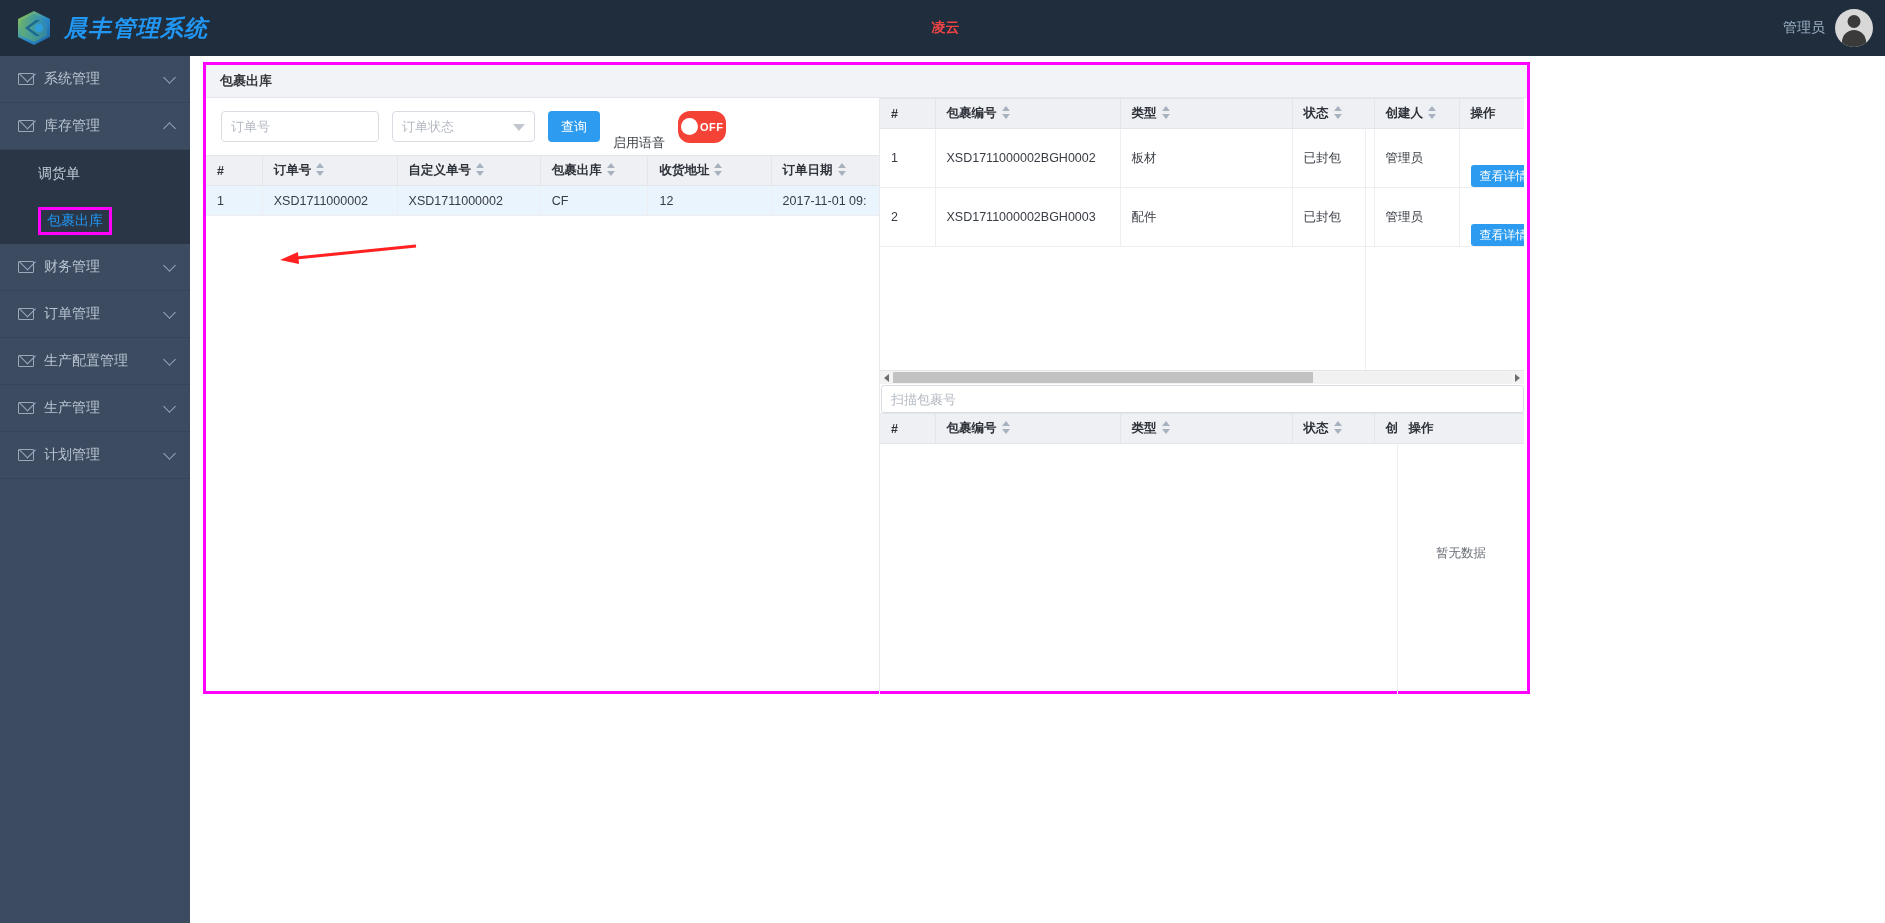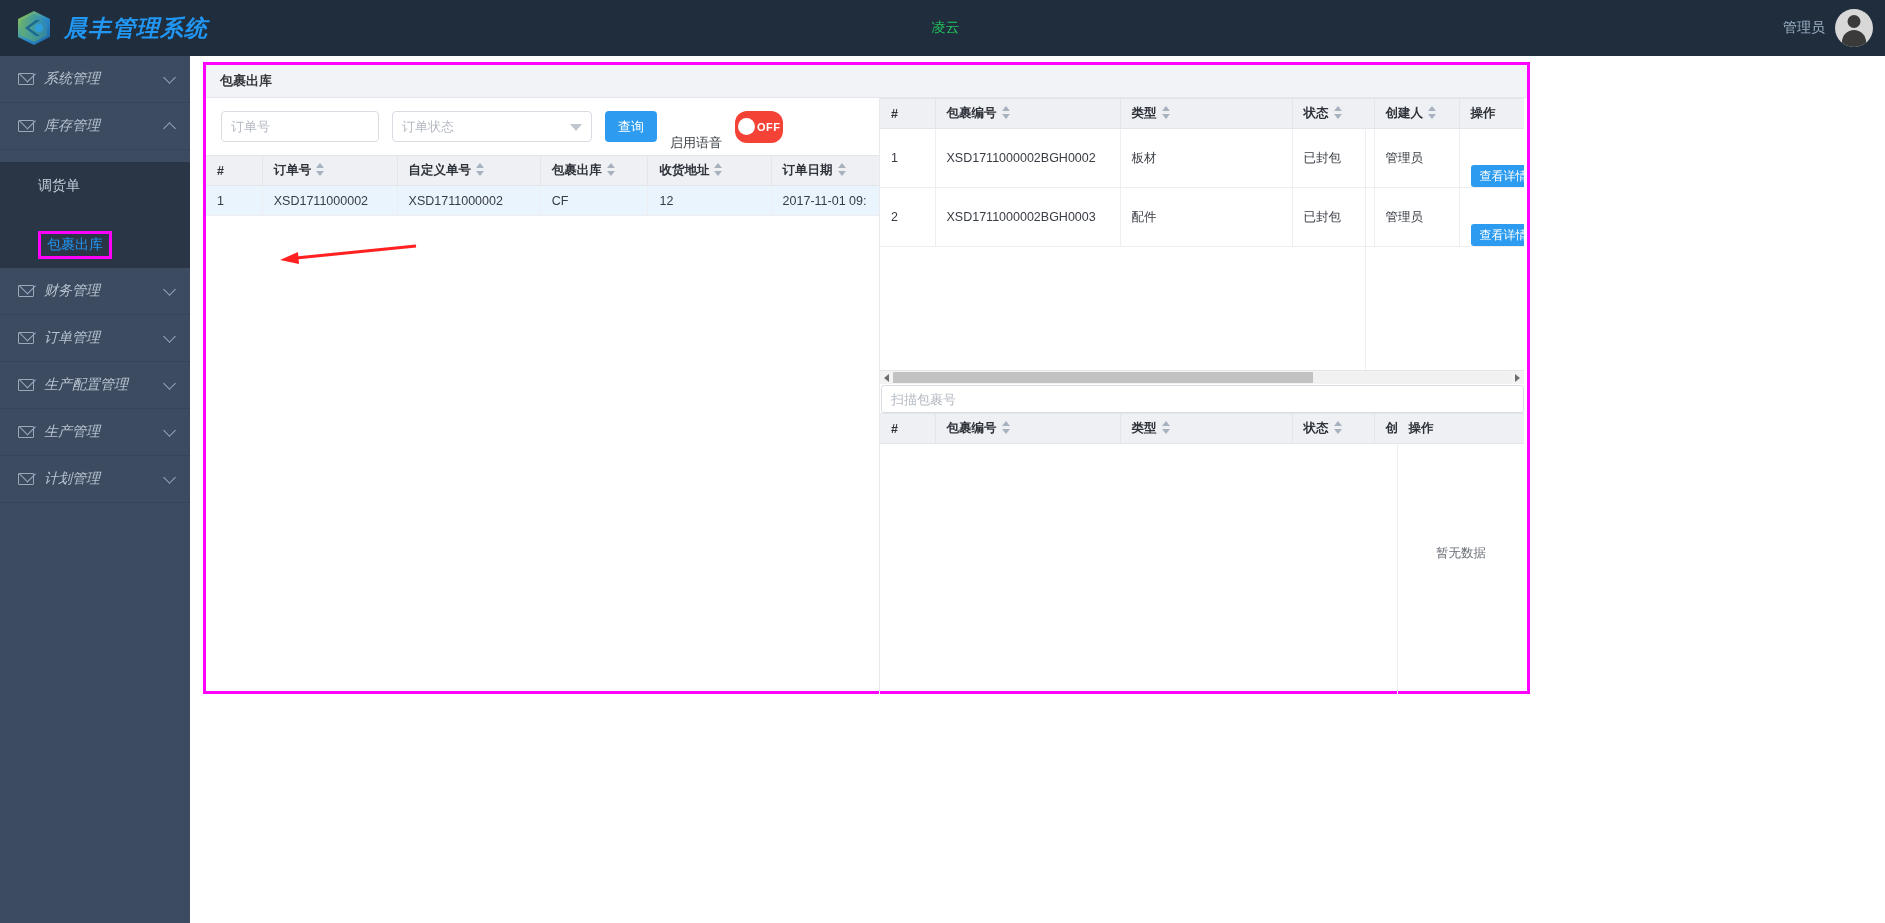--- a/index.html
+++ b/index.html
@@ -21,22 +21,23 @@
   }
   .brand { display: flex; align-items: center; width: 228px; padding-left: 16px; }
   .brand-logo { width: 36px; height: 36px; position: relative; flex: 0 0 auto; }
   .brand-title {
     margin-left: 12px;
     font-size: 23px; font-weight: bold; font-style: italic;
     color: #2196f3; letter-spacing: 1px; white-space: nowrap;
   }
   .topbar-center {
     flex: 1 1 auto; text-align: center;
-    color: #22c55e; font-size: 14px;
+    color: #ef4444; font-size: 14px;
     margin-left: -120px;
+    font-weight: bold;
   }
   .topbar-right {
     display: flex; align-items: center; gap: 10px;
     padding-right: 12px;
   }
   .user-name { color: #9db0c6; font-size: 14px; }
   .avatar {
     width: 38px; height: 38px; border-radius: 50%;
     background: #d8d8d8; position: relative; overflow: hidden;
   }
@@ -56,21 +57,20 @@
     position: absolute; top: 56px; left: 0;
     width: 190px; height: 867px;
     background: #3c4b60;
   }
   .menu-item {
     height: 47px; display: flex; align-items: center;
     padding: 0 16px 0 18px;
     color: #b9c4d2; font-size: 14px;
     border-bottom: 1px solid #36445a;
     cursor: pointer;
-    font-style: italic;
   }
   .menu-item.open { background: #3c4b60; }
   .menu-icon {
     width: 16px; height: 12px; margin-right: 10px;
     border: 1.5px solid #9aa9bc; border-radius: 1px;
     position: relative; flex: 0 0 auto;
   }
   .menu-icon::after {
     content: ""; position: absolute; left: 0px; top: 0px;
     width: 11px; height: 11px;
@@ -80,21 +80,21 @@
   .menu-label { flex: 1 1 auto; white-space: nowrap; }
   .chev {
     width: 9px; height: 9px;
     border-right: 1.5px solid #9aa9bc; border-bottom: 1.5px solid #9aa9bc;
     transform: rotate(45deg); margin-bottom: 4px; flex: 0 0 auto;
   }
   .chev.up { transform: rotate(-135deg); margin-bottom: -4px; }
   .submenu { background: #2a3646; }
   .submenu-item {
     height: 47px; display: flex; align-items: center;
-    padding-left: 38px; color: #c1cbd8; font-size: 14px; cursor: pointer; margin-top: 12px;
+    padding-left: 38px; color: #c1cbd8; font-size: 14px; cursor: pointer;
   }
   .submenu-item.active { color: #2196f3; }
   .submenu-item.active .sub-text {
     border: 3px solid #ff00ff; padding: 2px 6px;
   }
 
   
   .content {
     position: absolute; top: 56px; left: 190px;
     width: 1695px; height: 867px;
@@ -122,21 +122,21 @@
     padding-left: 15px; gap: 13px;
   }
   .txt-input {
     width: 158px; height: 31px;
     border: 1px solid #d8dce3; border-radius: 4px;
     padding: 0 9px; font-size: 13px; color: #555;
     background: #fff; outline: none;
   }
   .txt-input::placeholder { color: #b4b9c2; }
   .select-box {
-    width: 200px; height: 31px;
+    width: 143px; height: 31px;
     border: 1px solid #d8dce3; border-radius: 4px;
     display: flex; align-items: center; padding: 0 9px;
     font-size: 13px; color: #b4b9c2; position: relative; cursor: pointer;
     background: #fff;
   }
   .select-caret {
     position: absolute; right: 9px; top: 12px;
     width: 0; height: 0;
     border-left: 6px solid transparent; border-right: 6px solid transparent;
     border-top: 7px solid #c2c6cd;

